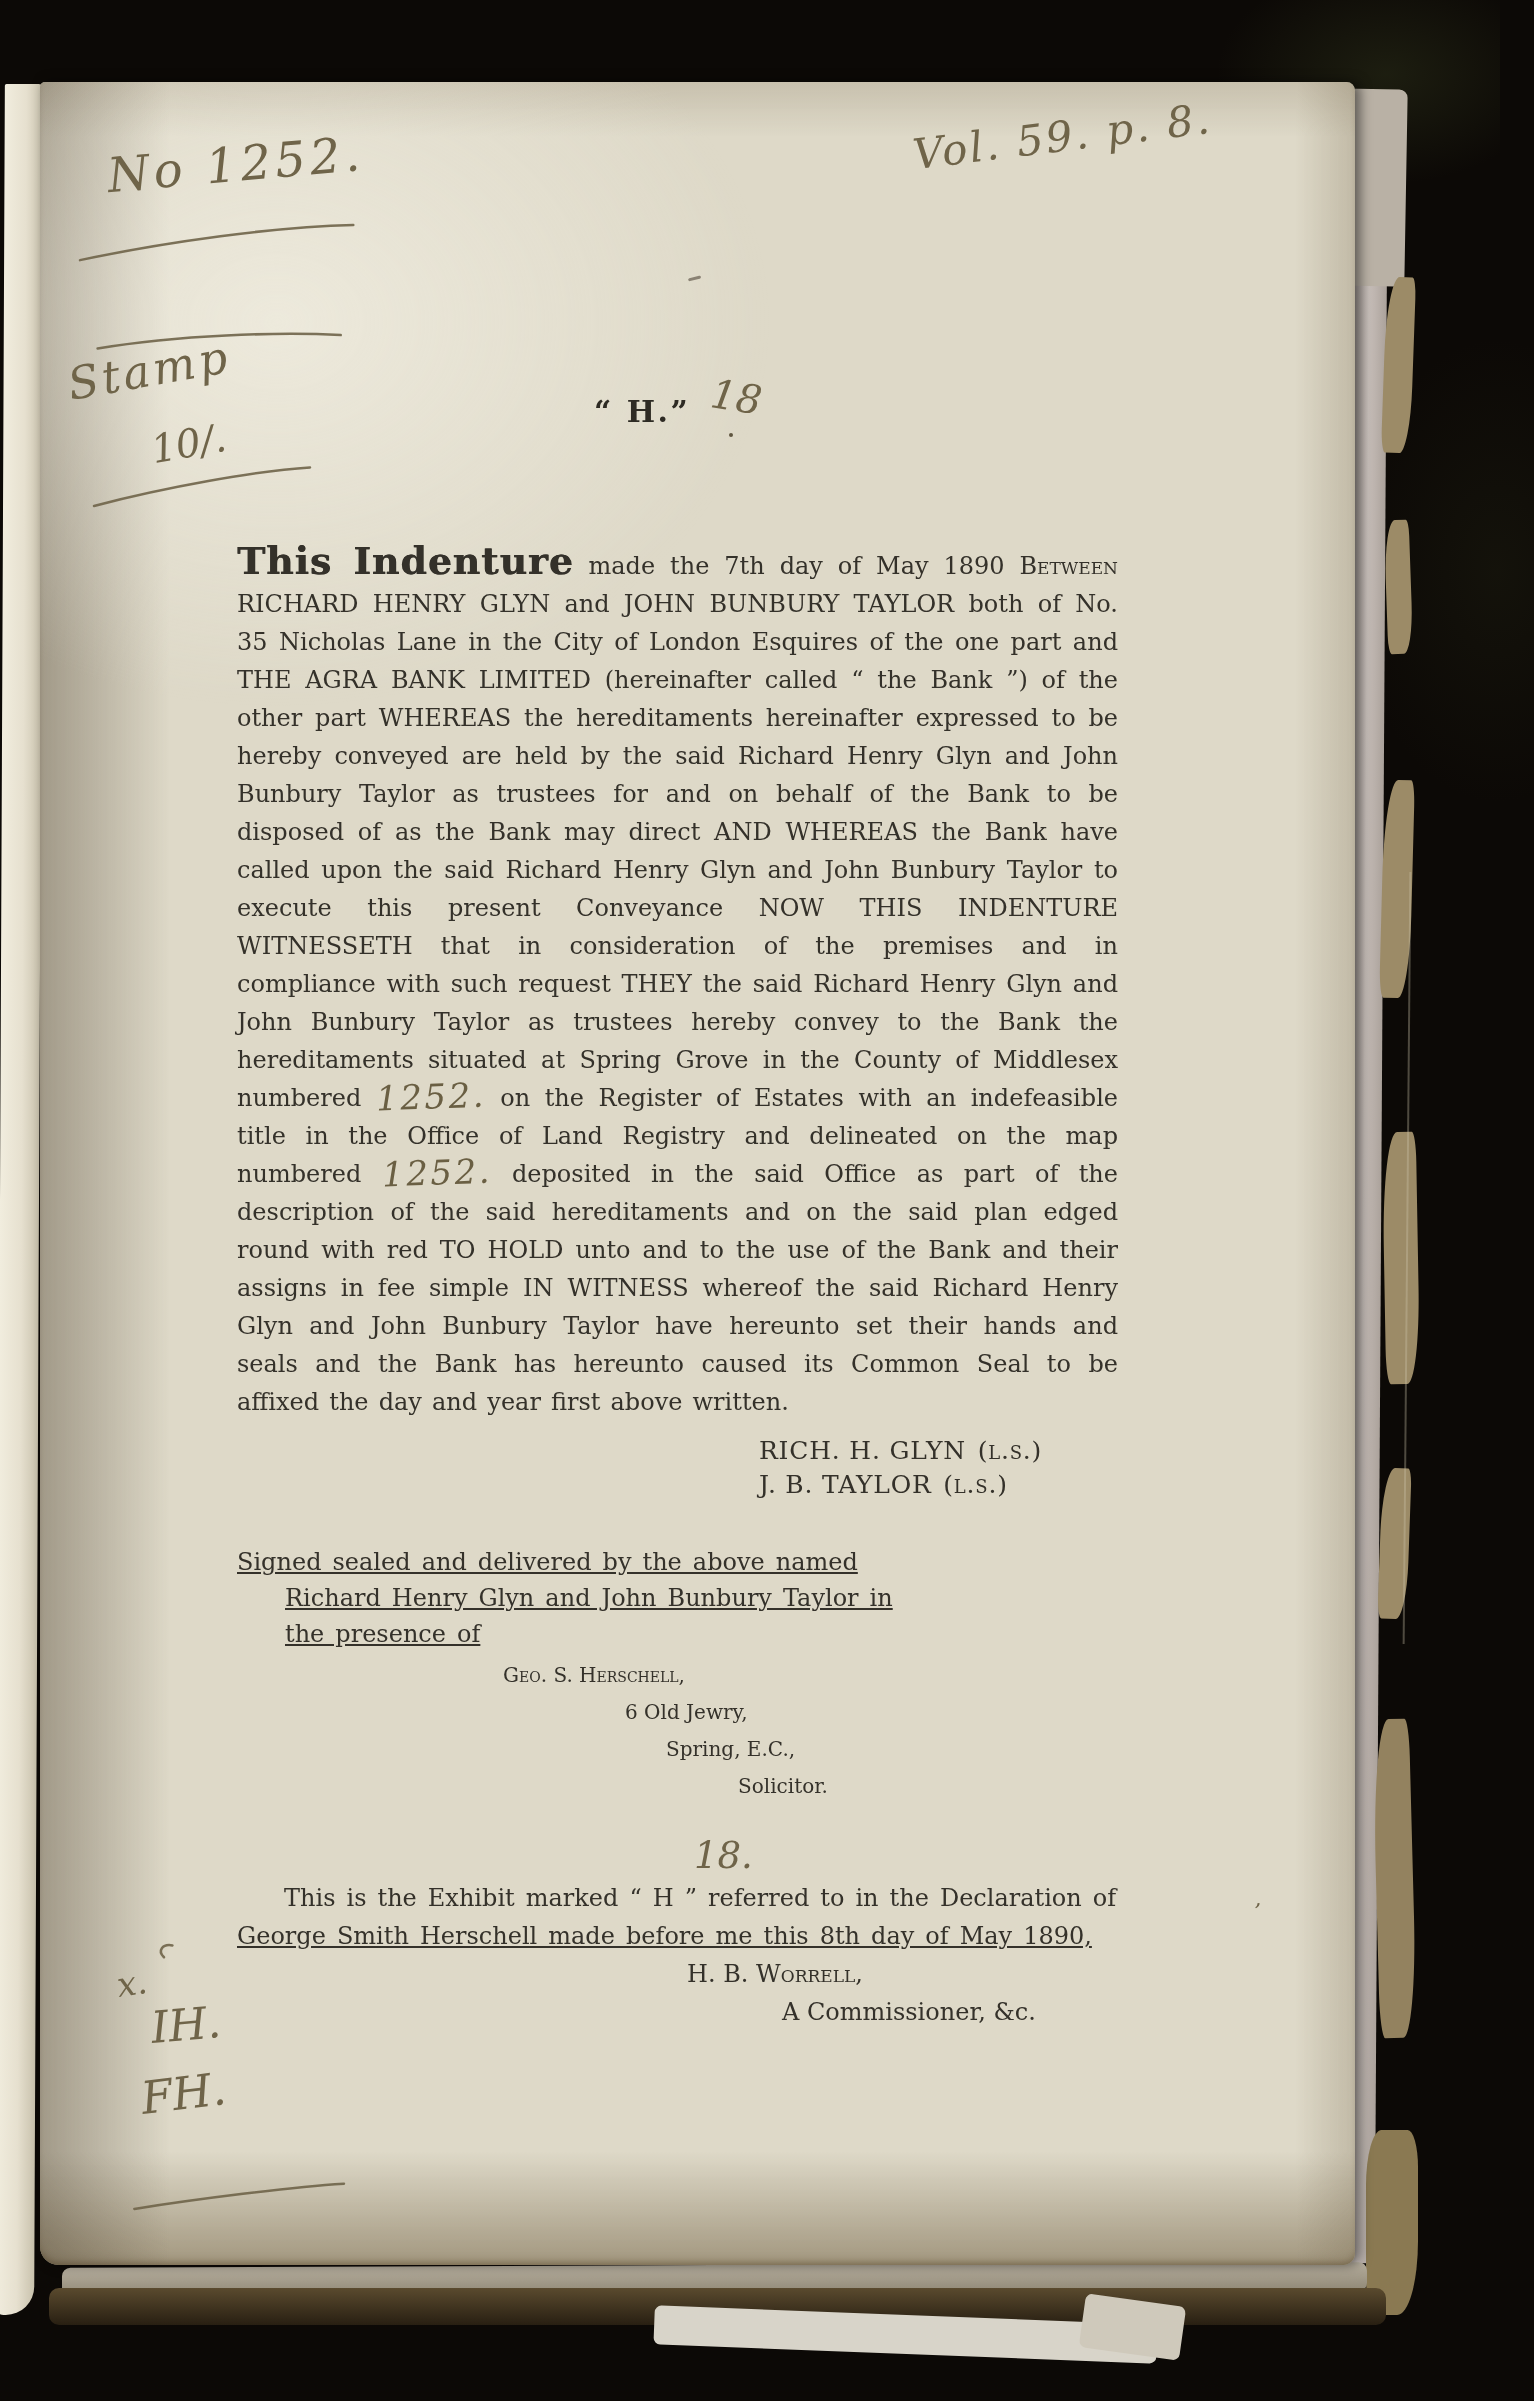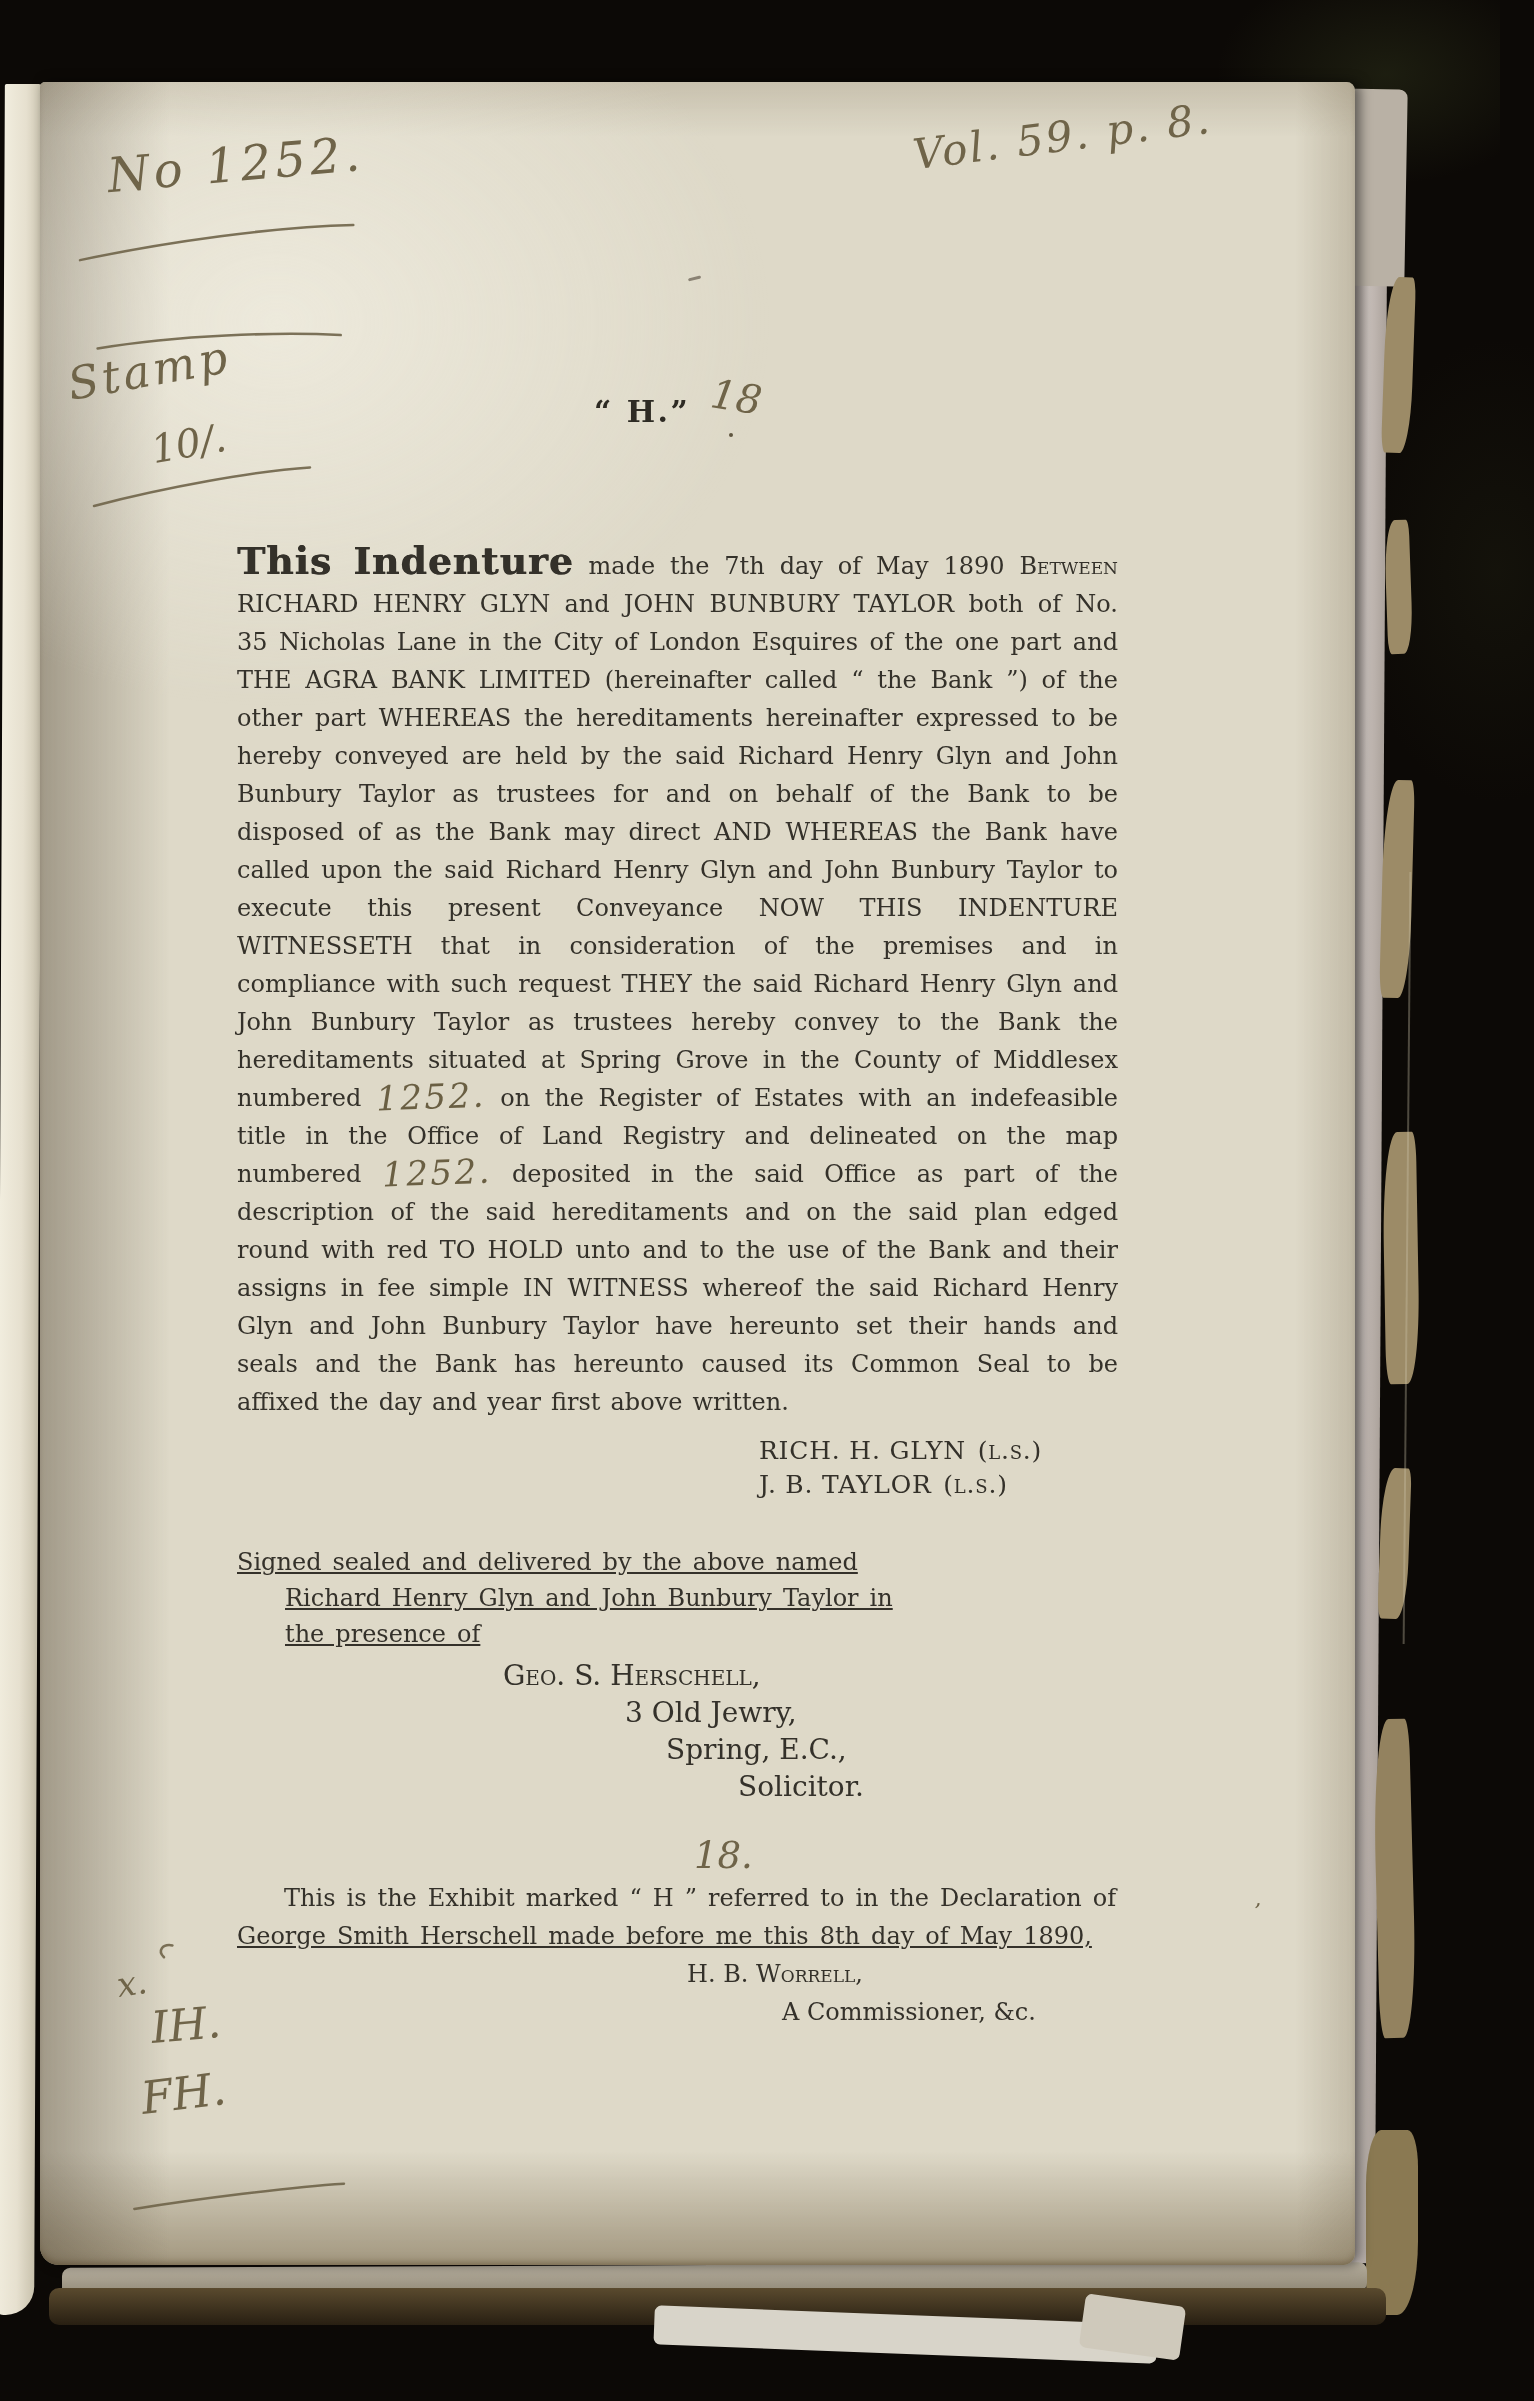--- a/index.html
+++ b/index.html
@@ -65,21 +65,21 @@
   .seg-handwritten{font-style:italic;color:#6a5f43;font-size:34px;line-height:0;
      letter-spacing:2.5px;display:inline-block;transform:rotate(-2deg) translateY(2.5px);}
 
   .signatures{margin-top:13.4px;padding-left:522px;font-size:25px;line-height:34px;
      letter-spacing:0.8px;white-space:nowrap;}
   .sig-seal{margin-left:11.7px;}
 
   .attestation{margin-top:42px;font-size:24px;line-height:36px;word-spacing:3.4px;text-decoration:underline;}
   .att-indent{margin-left:48px;}
 
-  .witness{margin-top:5px;font-size:28px;line-height:37px;}
+  .witness{margin-top:5px;font-size:20px;line-height:37px;}
   .w-name{margin-left:266px;}
   .w-a1{margin-left:388px;}
   .w-a2{margin-left:429px;}
   .w-role{margin-left:501px;}
 
   .exhibit{margin-top:30px;font-size:24px;line-height:38px;}
   .ex-18{margin-left:457px;font-size:37px;height:44px;line-height:42px;}
   .ex-l1{margin-left:47px;word-spacing:3.4px;}
   .ex-l2{margin-left:0;word-spacing:3.4px;text-decoration:underline;}
   .ex-comm{margin-left:450px;}
@@ -163,21 +163,21 @@
       </div>
 
       <div class="attestation">
         <div>Signed sealed and delivered by the above named</div>
         <div class="att-indent">Richard Henry Glyn and John Bunbury Taylor in</div>
         <div class="att-indent">the presence of</div>
       </div>
 
       <div class="witness">
         <div class="w-name sc">Geo. S. Herschell,</div>
-        <div class="w-a1">3 Old Jewry,</div>
+        <div class="w-a1">6 Old Jewry,</div>
         <div class="w-a2">Spring, E.C.,</div>
         <div class="w-role">Solicitor.</div>
       </div>
 
       <div class="exhibit">
         <div class="ex-18 hw" style="position:static;display:block">18.</div>
         <div class="ex-l1">This is the Exhibit marked “ H ” referred to in the Declaration of</div>
         <div class="ex-l2">George Smith Herschell made before me this 8th day of May 1890,</div>
         <div class="ex-comm sc">H. B. Worrell,</div>
         <div class="ex-title">A Commissioner, &amp;c.</div>

